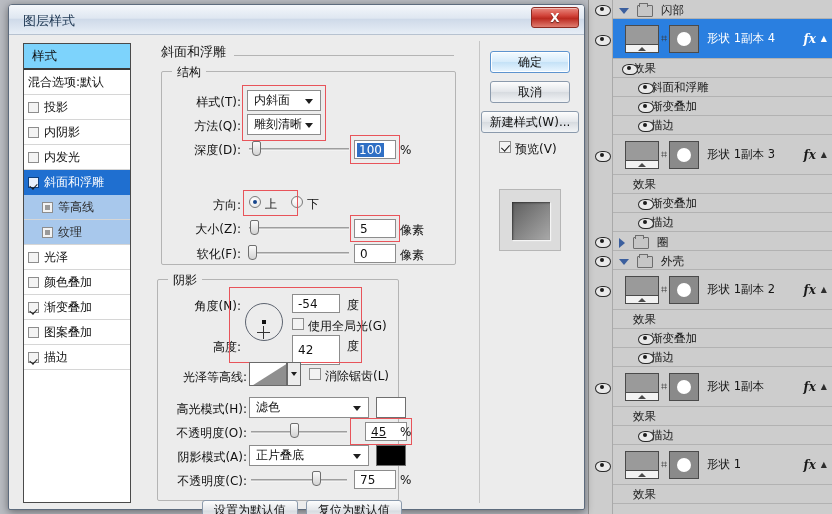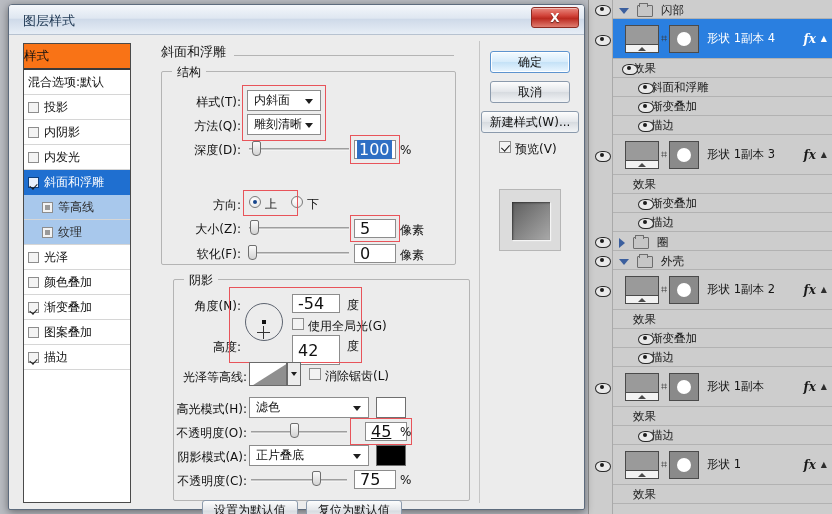--- a/index.html
+++ b/index.html
@@ -121,21 +121,21 @@
   }
   #dlg-body{position:absolute;left:0;top:30px;right:0;bottom:0;}
 
   
   #styles-list{
     position:absolute;left:14px;top:8px;width:108px;height:460px;
     background:#fff;border:1px solid #4a4a4a;
   }
   #styles-header{
     height:26px;border-bottom:2px solid #3a3a3a;display:flex;align-items:center;
-    font-size:12.5px;color:#111;background:#f97316;
+    padding-left:8px;font-size:12.5px;color:#111;background:#7dd3fc;
   }
   .st-row{
     height:25px;display:flex;align-items:center;padding-left:4px;font-size:12px;color:#111;
     border-bottom:1px solid #d6d6d6;
   }
   .st-row.plain{}
   .st-row.active{background:#1f6fd0;color:#fff;border-bottom:1px solid #1f6fd0;}
   .st-row.sub{background:#a8c8ec;padding-left:18px;color:#2a2a2a;}
   .cb{
     width:11px;height:11px;flex:0 0 11px;margin-right:5px;
@@ -156,26 +156,26 @@
   }
 
   #bevel-title{
     position:absolute;left:152px;top:8px;font-size:13px;color:#111;
   }
   #bevel-line{
     position:absolute;left:225px;top:20px;right:130px;height:1px;background:#b4b4b4;
   }
 
   #grp-structure{left:152px;top:36px;width:295px;height:194px;}
-  #grp-shadow{left:164px;top:244px;width:297px;height:222px;}
+  #grp-shadow{left:148px;top:244px;width:242px;height:222px;}
 
   .lbl{position:absolute;font-size:12px;color:#111;text-align:right;}
   .field{
     position:absolute;background:#fff;border:1px solid #8c8c8c;
-    font-size:16px;color:#111;display:flex;align-items:center;padding-left:5px;text-align:center;
+    font-size:12px;color:#111;display:flex;align-items:center;padding-left:5px;text-align:center;
   }
   .combo{
     position:absolute;background:#fff;border:1px solid #8c8c8c;height:21px;
     font-size:12px;color:#111;display:flex;align-items:center;padding-left:6px;
   }
   .combo .arrow{
     position:absolute;right:7px;top:8px;width:0;height:0;
     border-left:4.5px solid transparent;border-right:4.5px solid transparent;border-top:5px solid #1e1e1e;
   }
   .unit{position:absolute;font-size:12px;color:#111;}

